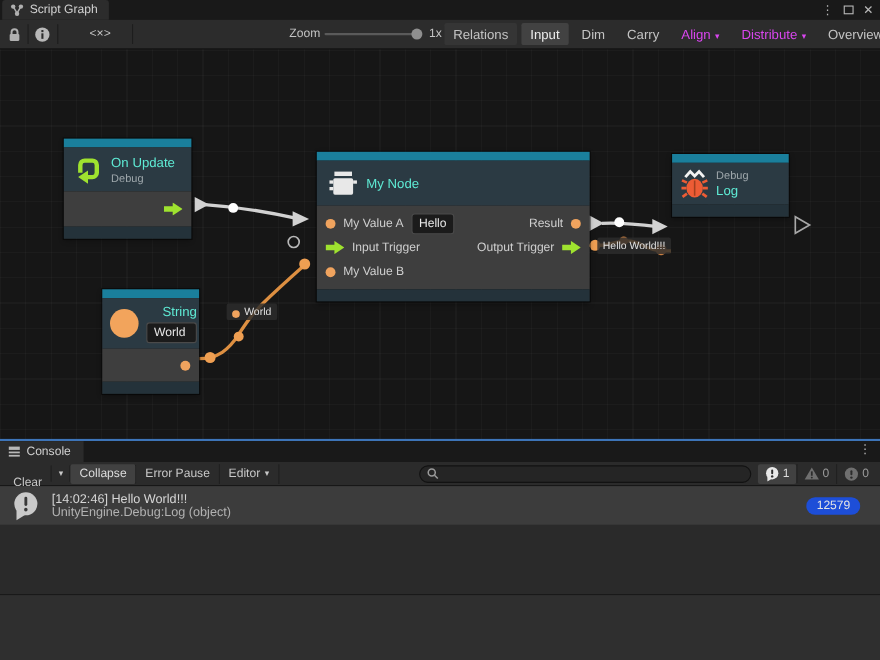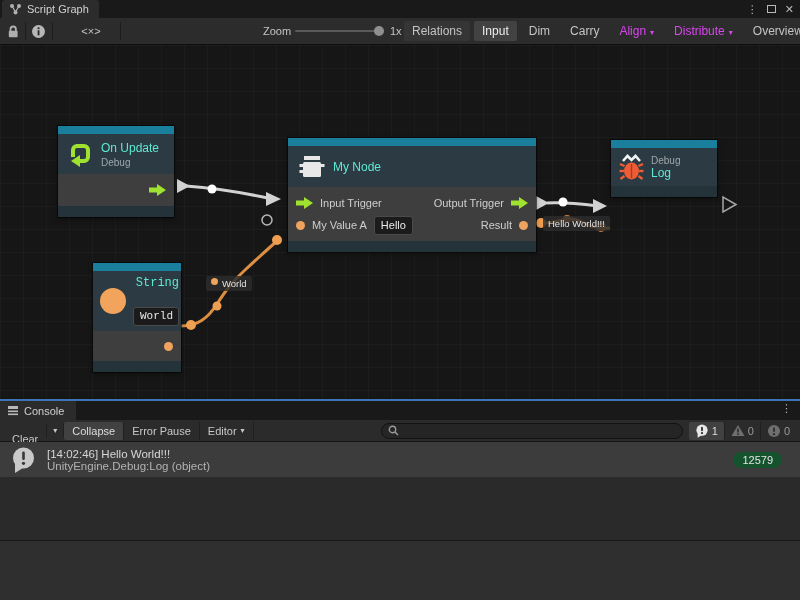--- a/index.html
+++ b/index.html
@@ -48,21 +48,21 @@
   .node-body { background:#3e3e3e; padding:5px 0; }
   .node-footer { height:11px; background:#24323a; }
   .prow { display:flex; align-items:center; height:22px; padding:0 8px; gap:7px; }
   .plabel { font-size:11px; color:#cfcfcf; white-space:nowrap; }
   .spacer { flex:1; }
   .port-dot { width:9px; height:9px; border-radius:50%; background:#f0a35e; flex:0 0 auto; }
   .port-dot.gray { background:#9b9b9b; }
   .vfield { background:#1b1b1b; border:1px solid #4a4a4a; border-radius:3px;
     color:#e8e8e8; font-size:11px; padding:2px 6px; line-height:13px; }
   .value-label { position:absolute; background:rgba(44,44,44,0.82); border-radius:2px;
-    display:flex; align-items:flex-start; gap:4px; padding:2px 5px; font-size:9.5px; color:#e2e2e2; }
+    display:flex; align-items:flex-end; gap:4px; padding:2px 5px; font-size:9.5px; color:#e2e2e2; }
   .vl-dot { width:7px; height:7px; border-radius:50%; background:#f0a35e; }
 
   
   #focusline { left:0; top:399px; width:800px; height:2px; background:#3d74b8; }
   #ctabbar { left:0; top:401px; width:800px; height:19px; background:#191919; }
   .con-tab { left:0; top:0; height:19px; padding:0 12px 0 7px; background:#2b2b2b;
     display:flex; align-items:center; gap:5px; }
   .con-tab span { font-size:11px; color:#cfcfcf; }
   .con-menu { right:8px; top:1px; color:#b8b8b8; font-size:11px; }
   #ctoolbar { left:0; top:420px; width:800px; height:22px; background:#2b2b2b;
@@ -78,21 +78,21 @@
   .badge { display:flex; align-items:center; gap:3px; padding:2px 6px; border-left:1px solid #202020; }
   .badge.active { background:#414141; border-radius:2px; }
   .badge .cnt { font-size:11px; color:#9a9a9a; }
   .badge.active .cnt { color:#dcdcdc; }
   #clist { left:0; top:442px; width:800px; height:98px; background:#2a2a2a; }
   .log-row { left:0; top:0; width:800px; height:35px; background:#3c3c3c; display:flex;
     align-items:center; padding:0 10px; gap:10px; }
   .log-lines { display:flex; flex-direction:column; gap:0; }
   .log-l1 { font-size:11.5px; color:#d6d6d6; }
   .log-l2 { font-size:11.5px; color:#b2b2b2; }
-  .pill { margin-left:auto; margin-right:8px; background:#14532d; border-radius:9px;
+  .pill { margin-left:auto; margin-right:8px; background:#1d4ed8; border-radius:9px;
     padding:2px 9px; font-size:11px; color:#e4e4e4; }
   #csplit { left:0; top:540px; width:800px; height:1px; background:#191919; }
   #cdetail { left:0; top:541px; width:800px; height:59px; background:#2f2f2f; }
 </style>
 </head>
 <body>
 
 <div id="stage">
 
   <div id="tabbar" class="abs">
@@ -207,21 +207,21 @@
         </svg>
       </div>
     </div>
     <div class="node-footer"></div>
   </div>
 
   <div class="node" style="left:93px;top:263px;width:88px;">
     <div class="node-topbar"></div>
     <div class="node-header" style="padding:5px 7px;">
       <div style="width:26px;height:26px;border-radius:50%;background:#f2a45c;flex:0 0 auto;"></div>
-      <div style="display:flex;flex-direction:column;align-items:flex-end;gap:17px;flex:1;font-family:Liberation Mono, monospace;">
+      <div style="display:flex;flex-direction:column;align-items:flex-end;gap:3px;flex:1;">
         <div class="node-title">String</div>
         <div class="vfield" style="width:46px;">World</div>
       </div>
     </div>
     <div class="node-body">
       <div class="prow" style="height:20px;">
         <div class="spacer"></div>
         <div class="port-dot"></div>
       </div>
     </div>
@@ -235,37 +235,42 @@
         <rect x="6" y="2" width="16" height="4" fill="#e8e8e8"></rect>
         <rect x="5" y="8" width="18" height="15" rx="1.5" fill="#e8e8e8"></rect>
         <rect x="1.5" y="10" width="3.5" height="3" fill="#e8e8e8"></rect>
         <rect x="1.5" y="16" width="3.5" height="3" fill="#e8e8e8"></rect>
         <rect x="23" y="10" width="3.5" height="3" fill="#e8e8e8"></rect>
       </svg>
       <div class="node-title">My Node</div>
     </div>
     <div class="node-body">
       <div class="prow">
+        <div class="port-dot"></div>
+        <span class="plabel">My Value A</span>
+        <div class="vfield">Hello</div>
+        <div class="spacer"></div>
+        <span class="plabel">Result</span>
+        <div class="port-dot"></div>
+      </div>
+      <div class="prow">
         <svg width="17" height="12">
           <path d="M0,3.5 h8 V0 l9,6 -9,6 V8.5 H0 z" fill="#9fe22f"></path>
         </svg>
         <span class="plabel">Input Trigger</span>
         <div class="spacer"></div>
         <span class="plabel">Output Trigger</span>
         <svg width="17" height="12">
           <path d="M0,3.5 h8 V0 l9,6 -9,6 V8.5 H0 z" fill="#9fe22f"></path>
         </svg>
       </div>
       <div class="prow">
         <div class="port-dot"></div>
-        <span class="plabel">My Value A</span>
-        <div class="vfield">Hello</div>
-        <div class="spacer"></div>
-        <span class="plabel">Result</span>
-        <div class="port-dot"></div>
+        <span class="plabel">My Value B</span>
+        <div class="spacer"></div>
       </div>
     </div>
     <div class="node-footer"></div>
   </div>
 
   <div class="node" style="left:611px;top:140px;width:106px;">
     <div class="node-topbar"></div>
     <div class="node-header" style="padding:5px 8px;">
       <svg width="25" height="28">
         <path d="M4,8 L8.5,3 L12.5,7 L16.5,3 L21,8" fill="none" stroke="#f2f2f2" stroke-width="2.6"></path>

